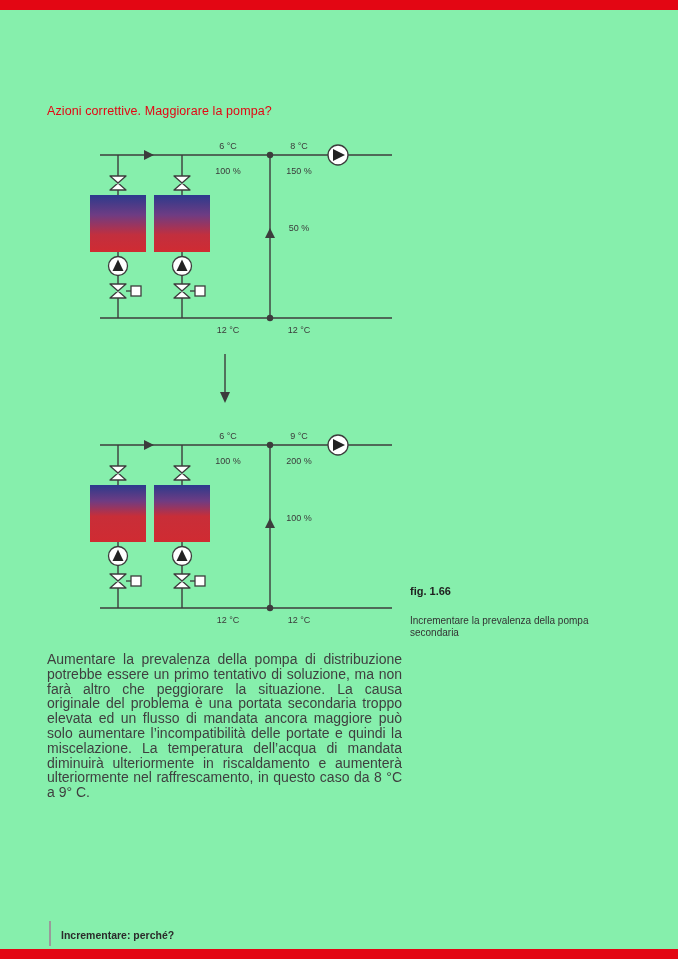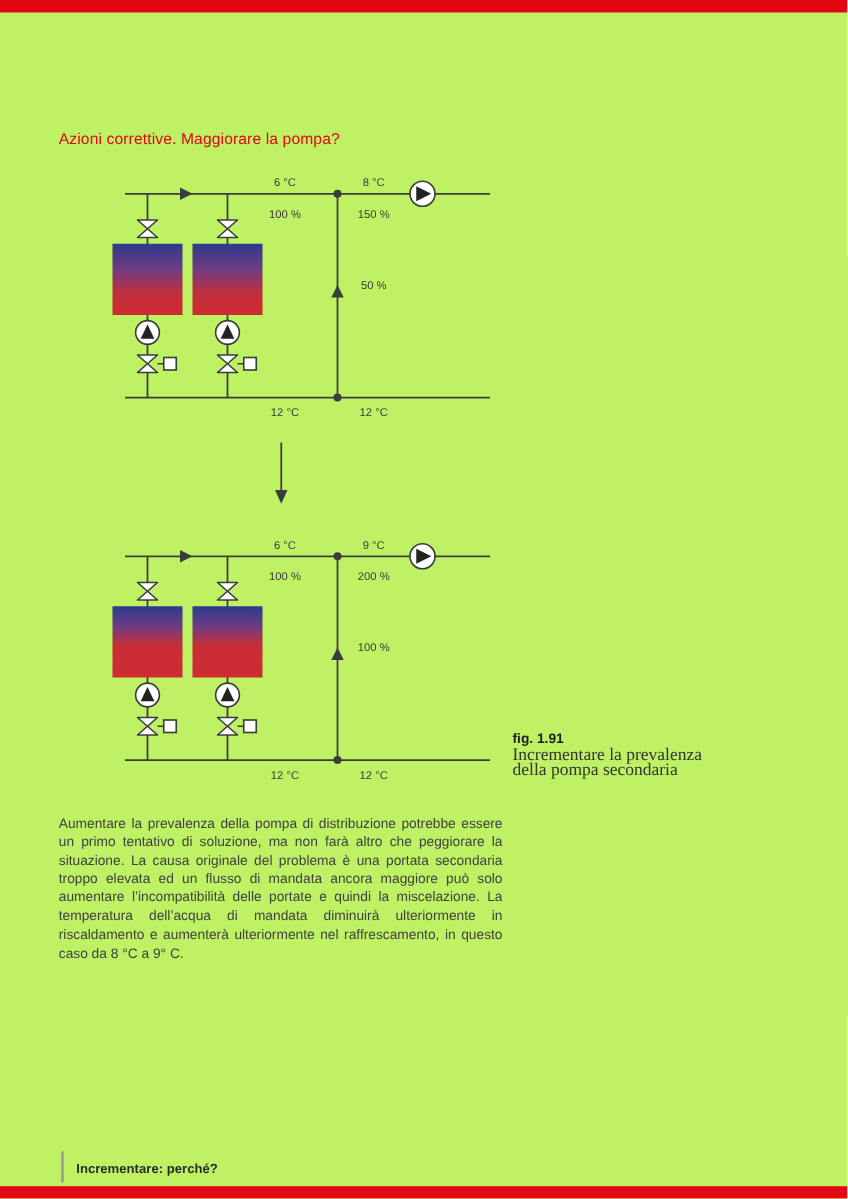--- a/index.html
+++ b/index.html
@@ -1,38 +1,38 @@
 <!DOCTYPE html>
 <html><head>
 <meta charset="utf-8">
 <style>
   html,body { margin:0; padding:0; background:#ffffff; }
   .page {
-    position:relative; width:678px; height:959px; background:#bef264;
+    position:relative; width:678px; height:959px; background:#86efac;
     font-family:"Liberation Sans", sans-serif; overflow:hidden;
   }
   .bar { position:absolute; left:0; width:678px; }
   .bar-top { top:0; height:10px; }
   .bar-bottom { top:949px; height:10px; }
   .title {
     position:absolute; left:47px; top:104px; font-size:12.5px;
     letter-spacing:0.1px;
   }
   .schematic { position:absolute; }
   .schematic text {
     font-family:"Liberation Sans", sans-serif; font-size:9px;
     fill:#3a3a3a; text-anchor:middle;
   }
   .transition-arrow { position:absolute; }
   .fig-caption { position:absolute; left:410px; top:585px; width:182px; }
   .fig-label { font-size:11px; font-weight:bold; color:#1f1f1f; }
-  .fig-text { font-size:14px; line-height:12px; color:#333333; margin-top:2px;font-family:Liberation Serif, serif; }
+  .fig-text { font-size:10px; line-height:12px; color:#333333; margin-top:18px; }
   .paragraph {
     position:absolute; left:47px; top:652px; width:355px;
-    font-size:11px; line-height:14.8px; text-align:justify; color:#3f3f3f;
+    font-size:14px; line-height:14.8px; text-align:justify; color:#3f3f3f;
   }
   .footer-rule { position:absolute; left:49px; top:921px; width:2px; height:25px; background:#9a9a9a; }
   .footer-text { position:absolute; left:61px; top:929px; font-size:10.5px; font-weight:bold; color:#2b2b2b; }
 </style>
 </head>
 <body>
 
 <div class="page">
 
   <div class="bar bar-top" style="background: rgb(227, 6, 19);"></div>
@@ -148,21 +148,21 @@
     <text x="142" y="12">6 °C</text>
     <text x="142" y="37">100 %</text>
     <text x="213" y="12">9 °C</text>
     <text x="213" y="37">200 %</text>
     <text x="213" y="94">100 %</text>
     <text x="142" y="196">12 °C</text>
     <text x="213" y="196">12 °C</text>
   </svg>
 
   <div class="fig-caption">
-    <div class="fig-label">fig. 1.91</div>
+    <div class="fig-label">fig. 1.66</div>
     <div class="fig-text">Incrementare la prevalenza della pompa secondaria</div>
   </div>
 
   <div class="paragraph">Aumentare la prevalenza della pompa di distribuzione potrebbe essere un primo tentativo di soluzione, ma non farà altro che peggiorare la situazione. La causa originale del problema è una portata secondaria troppo elevata ed un flusso di mandata ancora maggiore può solo aumentare l’incompatibilità delle portate e quindi la miscelazione. La temperatura dell’acqua di mandata diminuirà ulteriormente in riscaldamento e aumenterà ulteriormente nel raffrescamento, in questo caso da 8 °C a 9° C.</div>
 
   <div class="footer-rule"></div>
   <div class="footer-text">Incrementare: perché?</div>
 
   <div class="bar bar-bottom" style="background: rgb(227, 6, 19);"></div>
 

